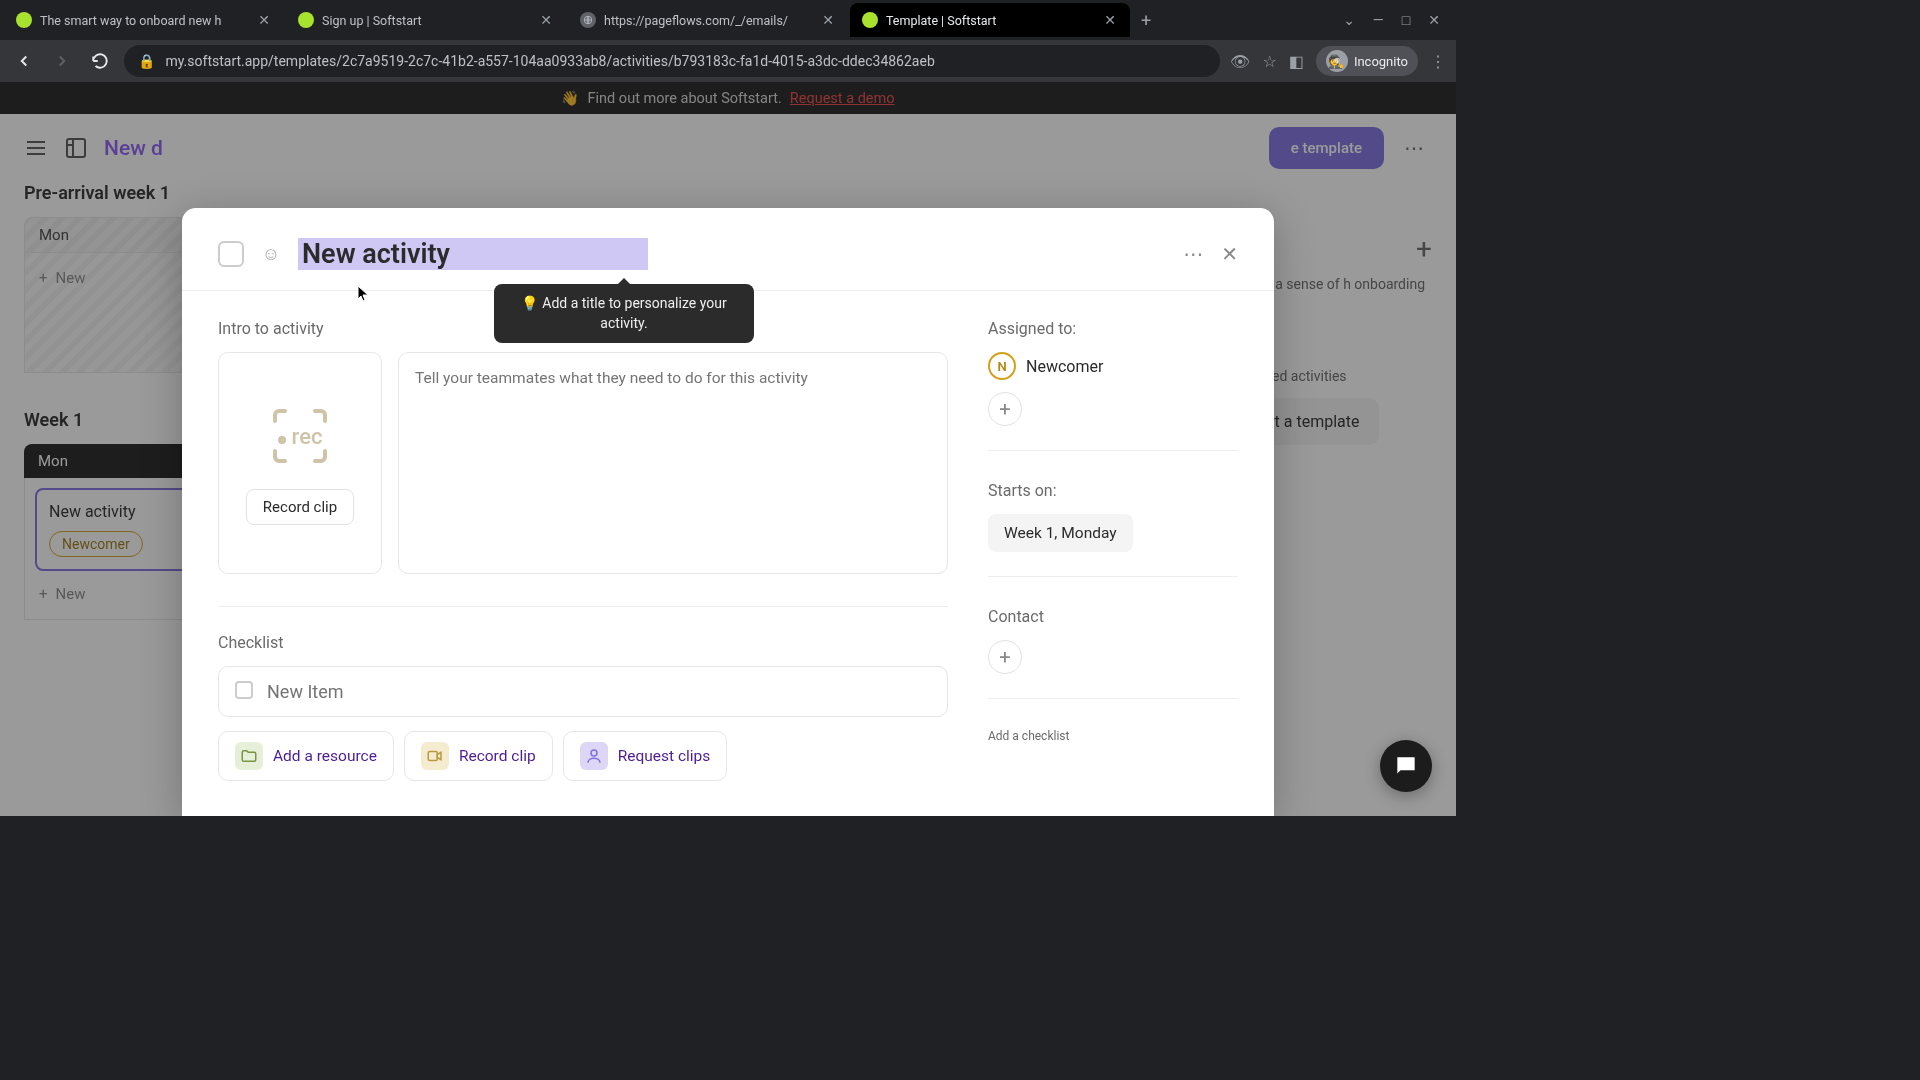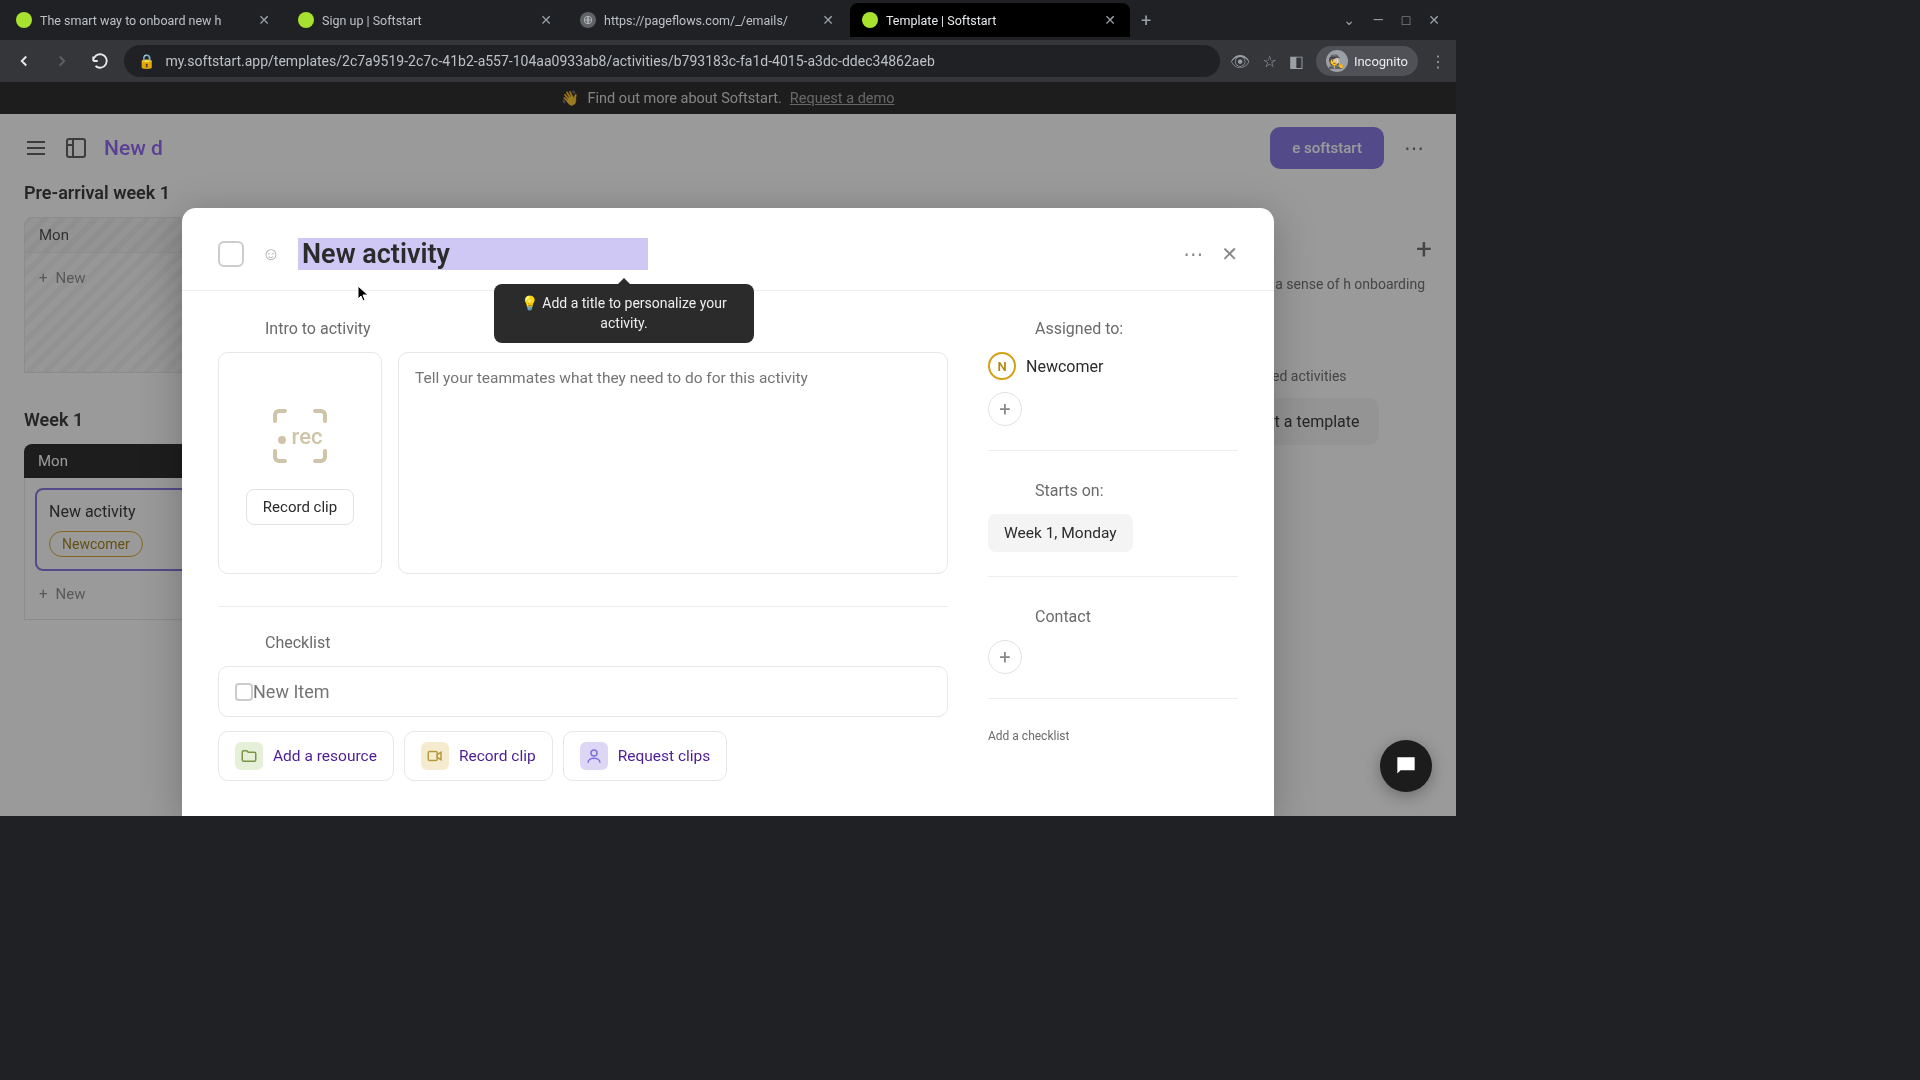--- a/index.html
+++ b/index.html
@@ -24,21 +24,21 @@
 .url-bar .lock { color: #9aa0a6; }
 .toolbar-right { display: flex; align-items: center; gap: 12px; }
 .incognito-badge { display: flex; align-items: center; gap: 6px; color: #e8eaed; font-size: 13px; background: #505156; padding: 4px 10px; border-radius: 16px; }
 .incognito-icon { width: 22px; height: 22px; background: #9aa0a6; border-radius: 50%; display: flex; align-items: center; justify-content: center; }
 
 
 .page { position: absolute; top: 82px; left: 0; right: 0; bottom: 0; background: #fff; }
 
 
 .banner { background: #1c1c1c; color: #d8d8d8; display: flex; align-items: center; justify-content: center; height: 32px; font-size: 14.5px; gap: 8px; }
-.banner a { color: #a3a3a3; text-decoration: underline; text-align: right; }
+.banner a { color: #ef4444; text-decoration: underline; text-align: right; }
 
 
 .page-header { display: flex; align-items: center; height: 68px; padding: 0 24px; gap: 16px; }
 .hamburger, .template-icon { width: 24px; height: 24px; color: #555; cursor: pointer; }
 .page-title { font-size: 21px; font-weight: 500; color: #8b5cf6; }
 .header-right { margin-left: auto; display: flex; align-items: center; gap: 12px; }
 .save-template-btn { background: #7e70e0; color: #fff; border: none; padding: 12px 22px; border-radius: 10px; font-size: 15px; font-weight: 500; cursor: pointer; }
 .more-btn { width: 36px; height: 36px; display: flex; align-items: center; justify-content: center; color: #666; cursor: pointer; font-size: 20px; }
 
 
@@ -74,32 +74,32 @@
 .modal-header-right { margin-left: auto; display: flex; align-items: center; gap: 18px; color: #888; font-size: 20px; }
 .modal-header-right span { cursor: pointer; }
 
 .tooltip { position: absolute; top: 76px; left: 312px; background: #2b2b2b; color: #eee; font-size: 14px; padding: 10px 16px; border-radius: 8px; width: 260px; text-align: center; line-height: 1.4; }
 .tooltip::before { content: ''; position: absolute; top: -6px; left: 50%; transform: translateX(-50%); border-left: 6px solid transparent; border-right: 6px solid transparent; border-bottom: 6px solid #2b2b2b; }
 
 .modal-body { display: flex; padding: 28px 36px; gap: 40px; overflow: auto; }
 .modal-main { flex: 1; }
 .modal-side { width: 250px; }
 
-.section-label { font-size: 16px; color: #6b6b6b; margin-bottom: 14px; margin-left: 47px; }
+.section-label { font-size: 16px; color: #6b6b6b; margin-bottom: 14px; }
 .intro-row { display: flex; gap: 16px; margin-bottom: 32px; }
 .record-box { width: 164px; height: 222px; border: 1px solid #e6e6e6; border-radius: 10px; display: flex; flex-direction: column; align-items: center; justify-content: center; gap: 18px; }
 .rec-icon { width: 70px; height: 70px; position: relative; color: #cfc3a8; display:flex; align-items:center; justify-content:center; }
 .rec-frame { position:absolute; inset:0; }
 .rec-text { font-size: 22px; color: #cfc3a8; font-weight: 500; }
 .rec-dot { width:8px; height:8px; background:#cfc3a8; border-radius:50%; display:inline-block; margin-right:6px; }
 .record-btn { background: #fff; border: 1px solid #e2e2e2; padding: 8px 16px; border-radius: 8px; font-size: 15px; color: #2b2b2b; cursor: pointer; }
 .desc-textarea { flex: 1; border: 1px solid #e6e6e6; border-radius: 10px; padding: 16px; font-size: 15.5px; color: #888; resize: none; height: 222px; outline: none; font-family: inherit; }
 
 .checklist-box { border: 1px solid #e6e6e6; border-radius: 10px; padding: 14px 16px; margin-bottom: 14px; }
-.checklist-item { display: flex; align-items: center; }
+.checklist-item { display: flex; gap: 14px; }
 .check-square { width: 18px; height: 18px; border: 2px solid #ccc; border-radius: 4px; cursor: pointer; }
 .check-input { border: none; outline: none; font-size: 18px; color: #888; flex: 1; font-family: inherit; }
 
 .action-row { display: flex; gap: 10px; }
 .action-btn { display: flex; align-items: center; gap: 10px; border: 1px solid #e6e6e6; border-radius: 10px; padding: 10px 16px; font-size: 15.5px; color: #4c1d95; cursor: pointer; background: #fff; }
 .action-icon { width: 28px; height: 28px; border-radius: 6px; display: flex; align-items: center; justify-content: center; }
 .action-icon.green { background: #e6f0d8; color: #7a9444; }
 .action-icon.yellow { background: #f5ecd0; color: #b89a3e; }
 .action-icon.purple { background: #ddd6f5; color: #7e70e0; }
 
@@ -199,21 +199,21 @@
   <div class="page-header">
     <div class="hamburger"><svg viewBox="0 0 24 24" fill="none" stroke="currentColor" stroke-width="2">
           <path d="M3 6h18M3 12h18M3 18h18"></path>
         </svg></div>
     <div class="template-icon"><svg viewBox="0 0 24 24" fill="none" stroke="currentColor" stroke-width="2">
           <rect x="3" y="3" width="18" height="18" rx="2"></rect>
           <path d="M9 3v18M3 9h6"></path>
         </svg></div>
     <div class="page-title">New d</div>
     <div class="header-right">
-      <button class="save-template-btn">e softstart</button>
+      <button class="save-template-btn">e template</button>
       <div class="more-btn">⋯</div>
     </div>
   </div>
 
   <div class="board">
     <div class="week-section">
       <div class="section-title">Pre-arrival week 1</div>
       <div class="day-col">
         <div class="day-header striped">Mon</div>
         <div class="day-body striped">

